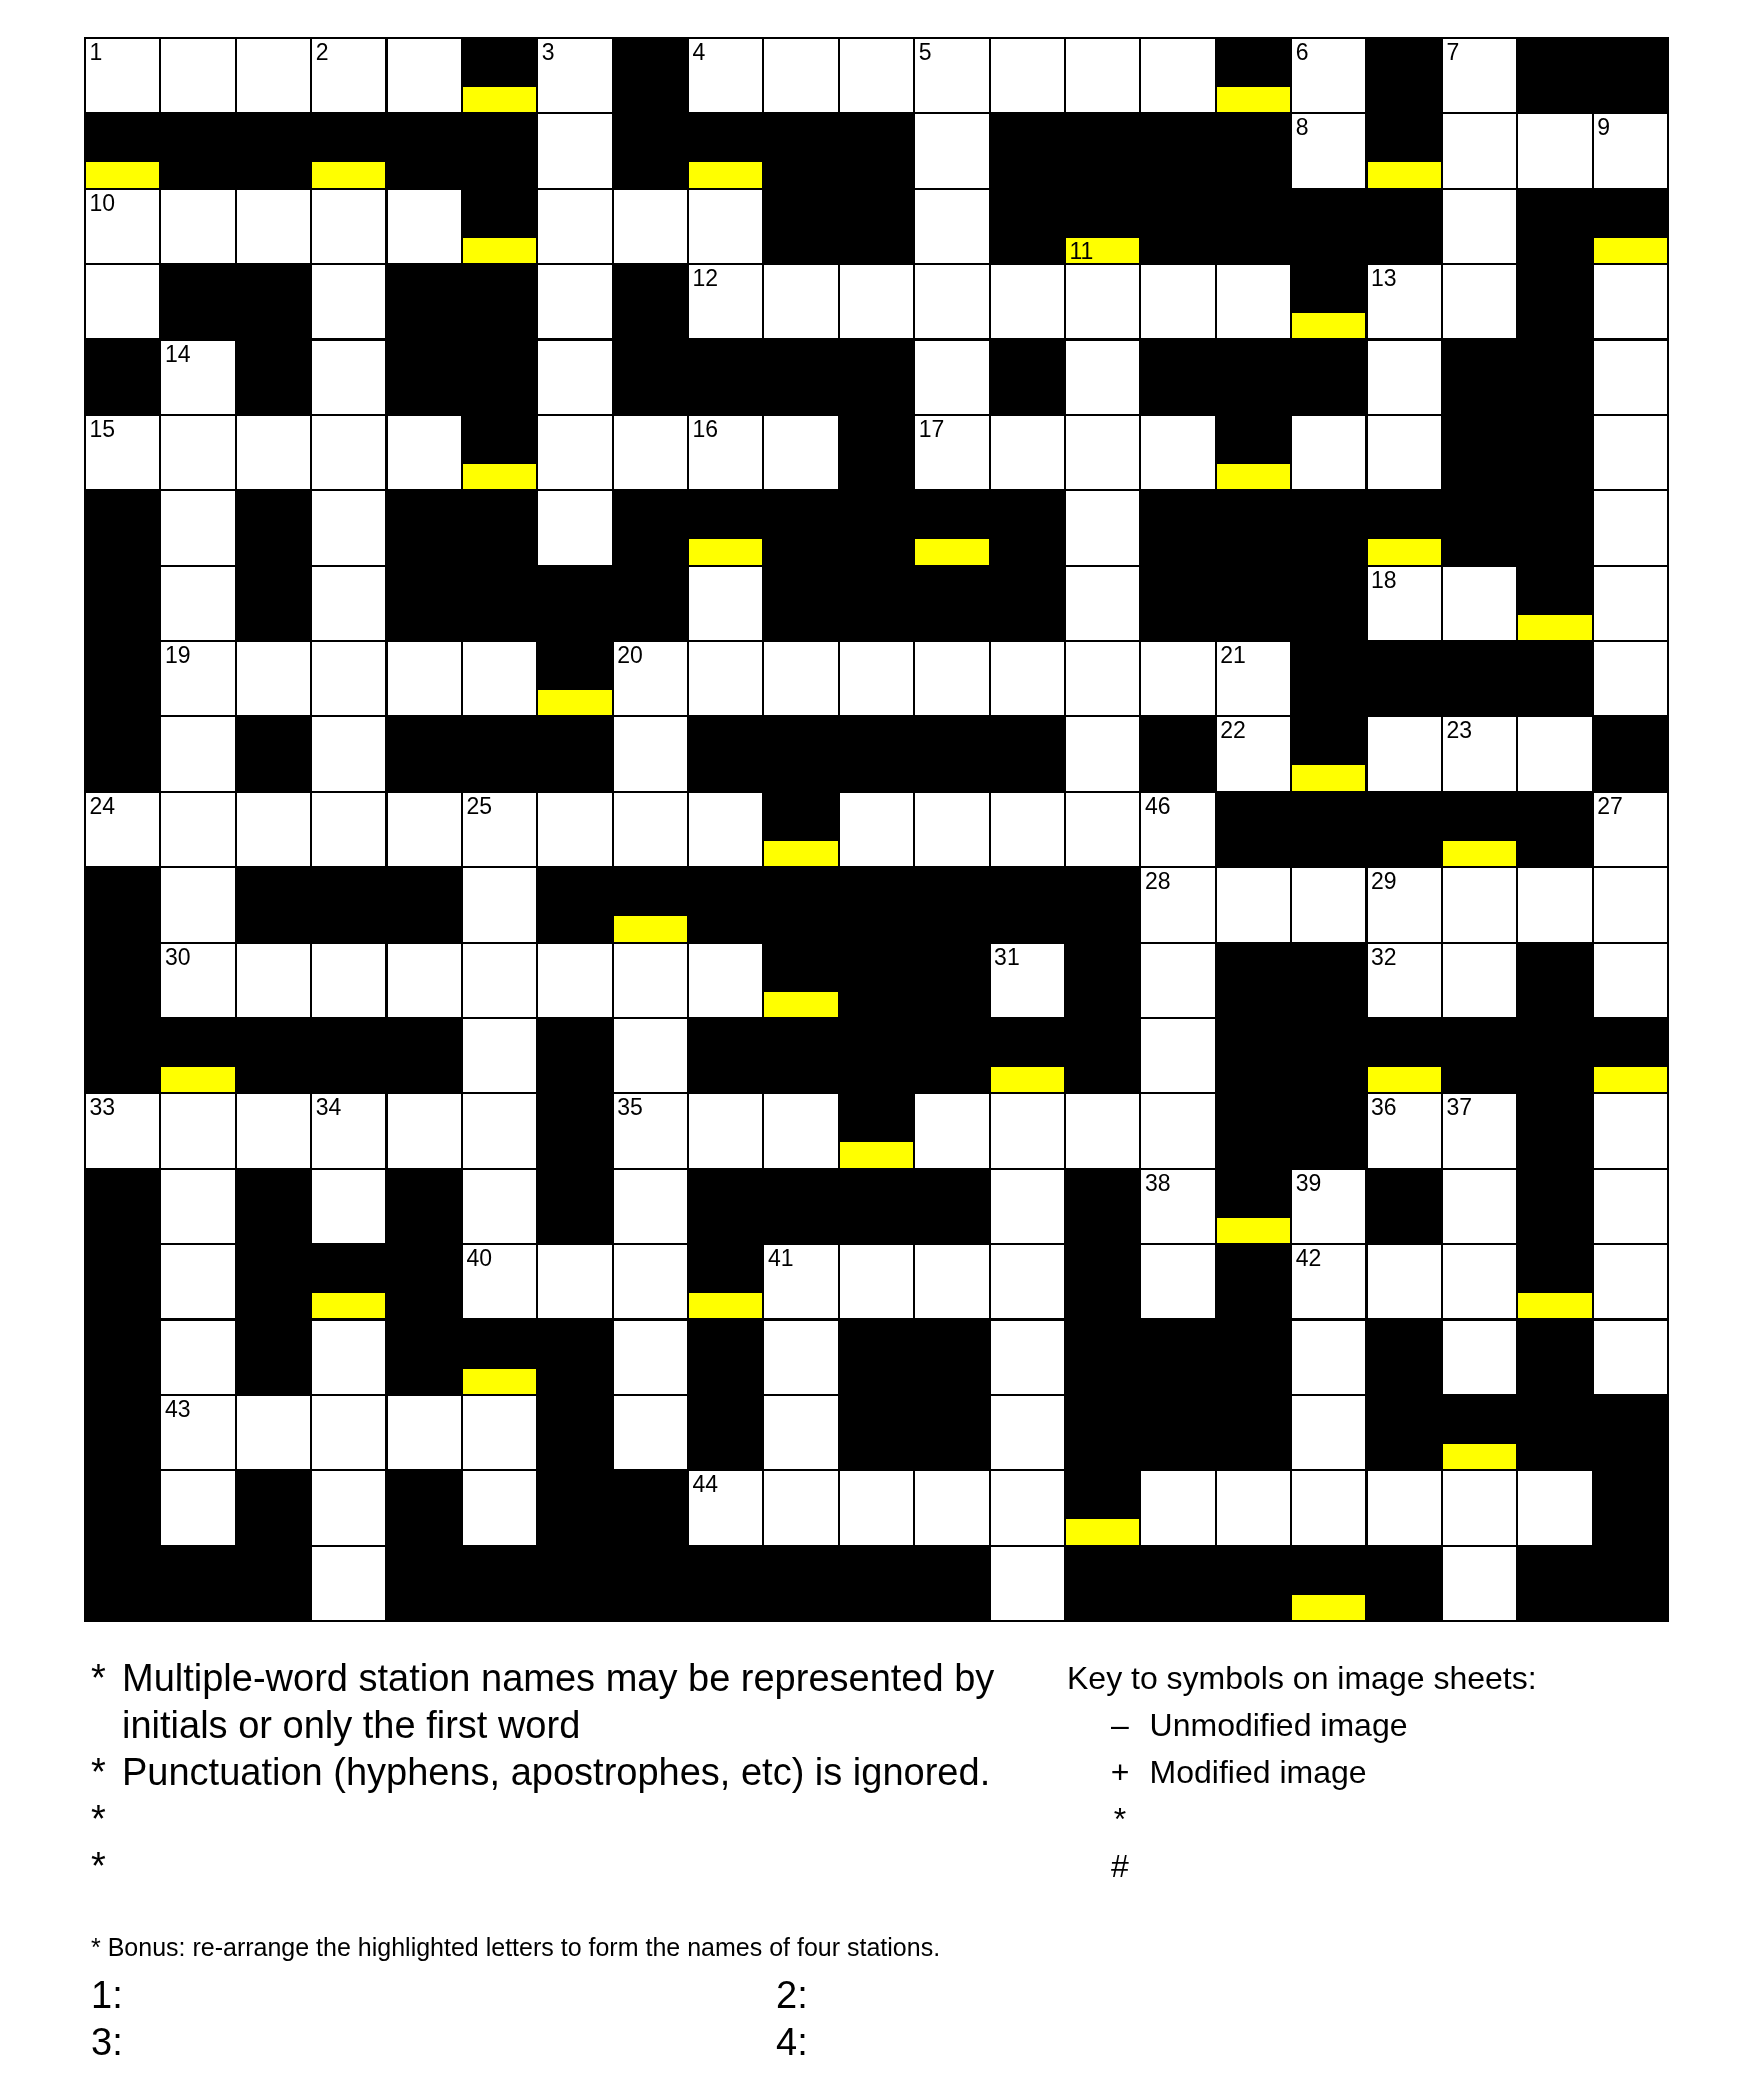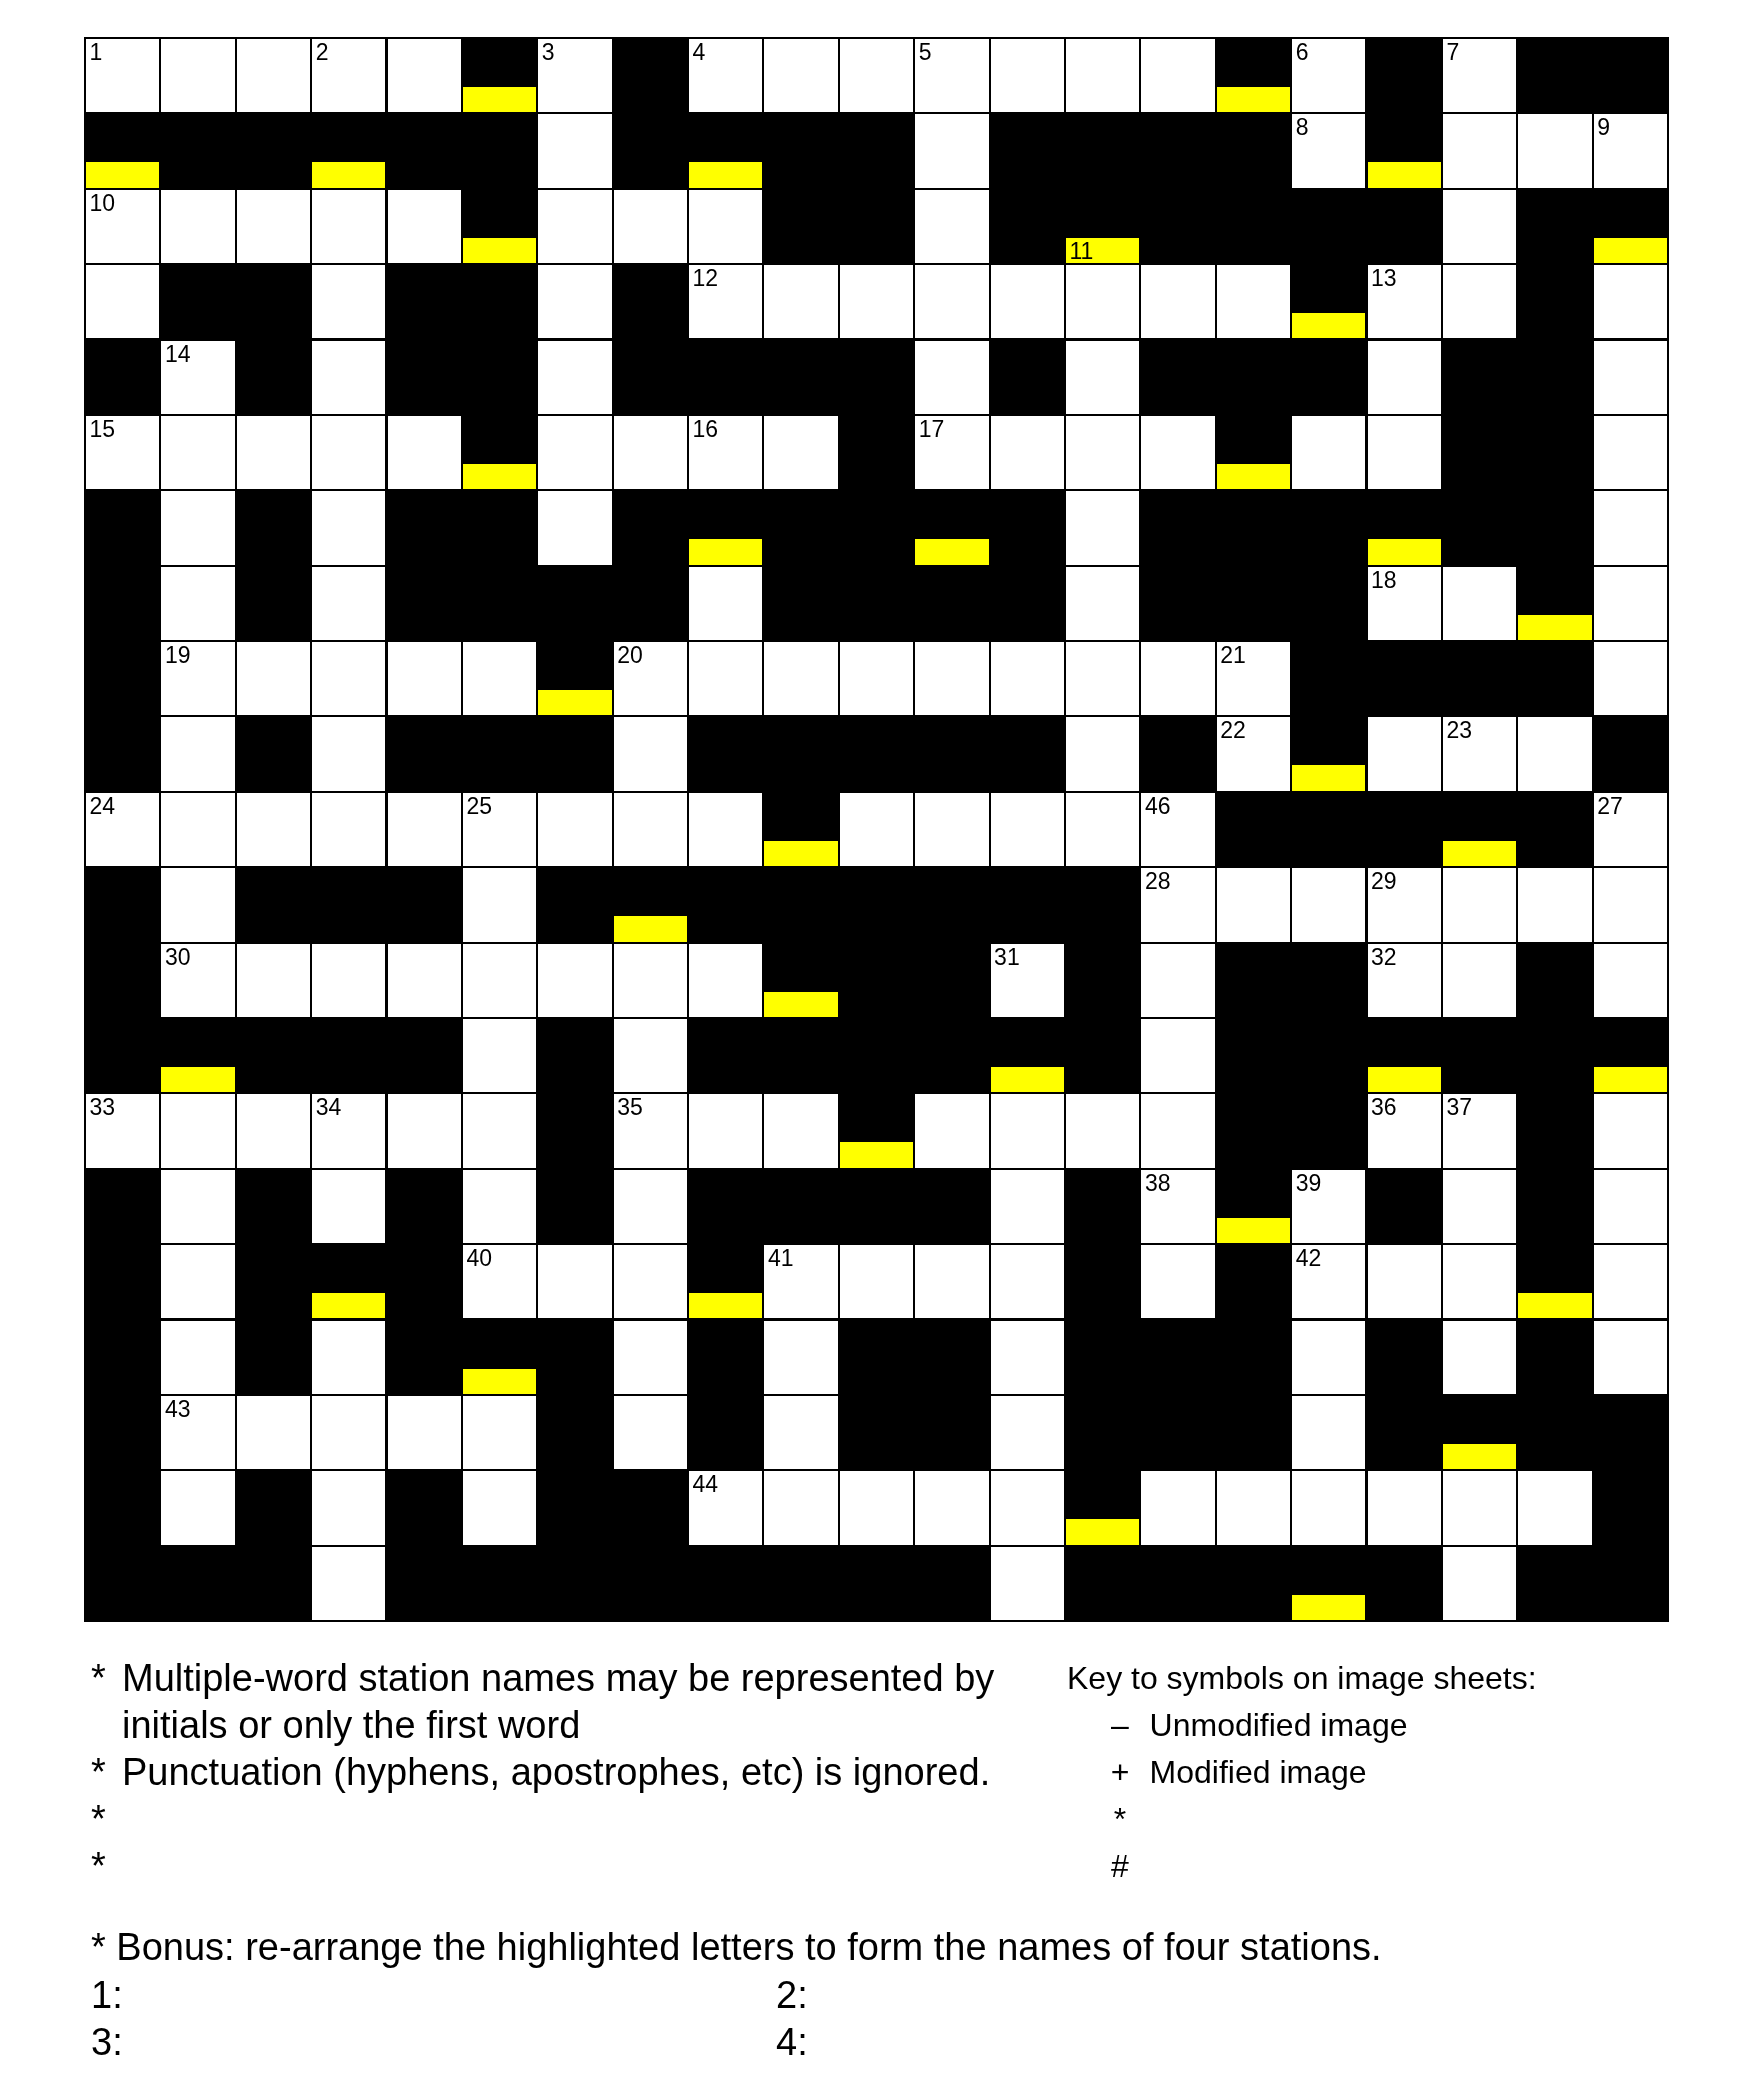--- a/index.html
+++ b/index.html
@@ -18,21 +18,21 @@
              font-family:"Liberation Sans",sans-serif;color:#000;}
 
   
   .notes{position:absolute;left:91px;top:1655px;font-size:38px;line-height:47px;}
   .note-line{display:flex;}
   .note-line .bullet{display:inline-block;width:31px;flex:0 0 31px;}
   .key{position:absolute;left:1067px;top:1655px;font-size:32px;line-height:47px;}
   .key-item{display:flex;padding-left:39px;}
   .key-item .sym{display:inline-block;width:28px;flex:0 0 28px;text-align:center;}
   .key-item .lbl{margin-left:15.6px;text-align:right;}
-  .bonus{position:absolute;left:91px;top:1924px;font-size:38px;line-height:47px;}
+  .bonus{position:absolute;left:91px;top:1924px;font-size:25px;line-height:47px;}
   .answers{position:absolute;left:91px;top:1972px;display:grid;
            grid-template-columns:685px auto;font-size:38px;line-height:47px;}
 </style>
 </head>
 <body>
 
 <div class="page">
 
   <div class="grid" id="grid">
       <div class="cell white">

